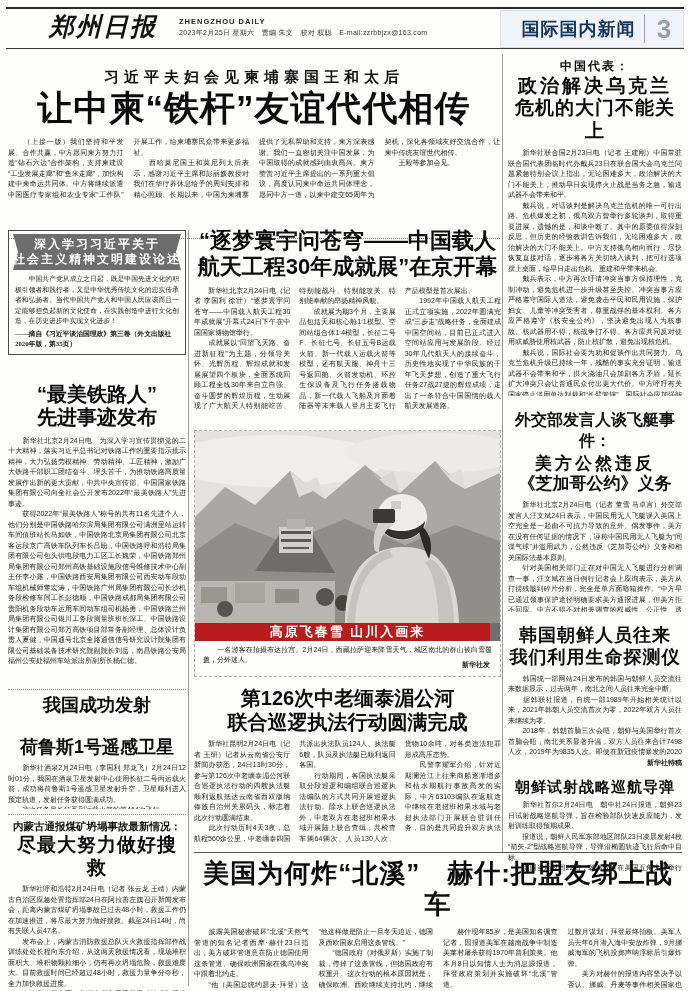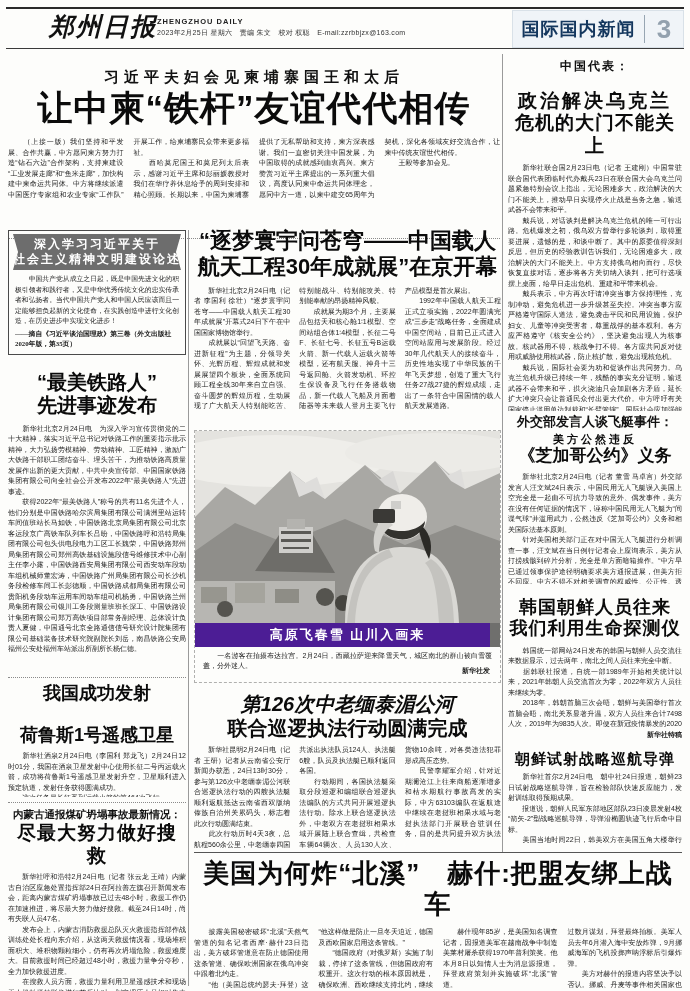--- a/index.html
+++ b/index.html
@@ -4,25 +4,25 @@
 <style>
   html,body{margin:0;padding:0;background:#ffffff;}
   .page{position:relative;width:690px;height:991px;background:#fdfdfb;overflow:hidden;
         font-family:"Liberation Sans","DejaVu Sans",sans-serif;color:#1c1c1c;}
   
   .mast-toprule{position:absolute;left:6px;top:7px;width:678px;height:0;border-top:2px solid #2a2a2a;}
   .mast-botrule{position:absolute;left:6px;top:48px;width:678px;height:0;border-top:1px solid #3a3a3a;}
   .masthead{position:absolute;left:8px;top:14px;width:500px;display:flex;align-items:flex-end;}
   .logo{font-family:"DejaVu Serif","Liberation Serif",serif;font-weight:bold;font-style:italic;
         font-size:25px;letter-spacing:2px;color:#111;line-height:1;margin-left:41px;}
-  .mast-info{margin-left:0;padding-bottom:1px;}
+  .mast-info{margin-left:22px;padding-bottom:1px;}
   .mast-en{font-size:7.5px;font-weight:bold;letter-spacing:1px;color:#222;}
   .mast-date{font-size:7px;color:#333;margin-top:2px;letter-spacing:.3px;}
   .page-box{position:absolute;right:6px;top:10px;width:170px;height:36px;display:flex;align-items:stretch;
-            background:#f0f4f8;border:1px solid #d9e1e8;}
+            background:#f0f4f8;border:1px solid #d9e1e8;padding-left:12px;}
   .sec-label{flex:1;display:flex;align-items:center;justify-content:center;
              font-size:18px;font-weight:bold;color:#14375e;letter-spacing:1px;}
   .sec-div{width:1px;background:#97a5b2;margin:4px 0;}
   .sec-num{width:38px;display:flex;align-items:center;justify-content:center;
            font-size:26px;color:#93a1ae;font-weight:bold;}
   
   .body-text{font-size:7px;line-height:1.5;text-align:justify;white-space:pre-line;
              color:#222;overflow:hidden;}
   .cols-3{column-count:3;column-gap:9px;}
   .cols-4{column-count:4;column-gap:10px;}
@@ -43,46 +43,46 @@
   
   .study-box{border:1px solid #4a4a4a;padding:4px 6px 5px 6px;position:relative;}
   .ribbon{background:#6d6d6d;color:#fff;text-align:center;font-weight:bold;font-size:12px;
           line-height:1.25;padding:3px 0;margin:-1px -2px 4px -2px;
           clip-path:polygon(0 0,100% 0,97% 50%,100% 100%,0 100%,3% 50%);letter-spacing:2px;}
   .study-body{font-family:"Liberation Serif","DejaVu Serif",serif;font-size:6.8px;line-height:1.55;
               text-align:justify;white-space:pre-line;color:#222;}
   .study-attr{font-family:"Liberation Serif","DejaVu Serif",serif;font-size:6.8px;font-weight:bold;
               margin-top:2px;color:#222;}
   
-  .railway-hl{font-size:20px;margin-top:16px;}
+  .railway-hl{font-size:20px;margin-top:28px;}
   .railway-body{margin-top:6px;height:248px;}
   .sat-hl{font-size:18px;margin-top:4px;}
   .sat-body{margin-top:5px;height:46px;}
   .coal-kicker{font-size:10.5px;margin-top:4px;}
   .coal-hl{font-size:19px;letter-spacing:1px;}
   .coal-body{margin-top:5px;height:194px;}
   
   .expo-hl{font-size:22px;}
   .expo-body{margin-top:6px;height:136px;}
   .photo-frame{margin-top:8px;border:1px dashed #b0b0ae;}
   .photo-wrap{position:relative;height:192px;background:#d8d7d3;overflow:hidden;}
-  .photo-bar{position:relative;height:24px;background:#4c1d95;color:#fff;font-weight:bold;
+  .photo-bar{position:relative;height:18px;background:#b91c1c;color:#fff;font-weight:bold;
              font-size:13px;letter-spacing:2px;display:flex;align-items:center;justify-content:center;}
   .photo-bar::after{content:"";position:absolute;right:0;top:0;width:10px;height:100%;background:#6f6f6d;}
   .photo-caption{position:relative;padding:4px 8px 5px 8px;font-size:7px;line-height:1.5;
                  text-align:justify;color:#222;min-height:26px;}
   .photo-credit{position:absolute;right:10px;bottom:5px;font-size:7px;font-weight:bold;}
-  .mekong-hl{font-size:20px;margin-top:10px;font-style:italic;}
+  .mekong-hl{font-size:20px;margin-top:10px;}
   .mekong-body{margin-top:5px;height:112px;}
   
   .ukr-kicker{font-size:12px;letter-spacing:2px;margin-top:4px;}
-  .ukr-hl{font-size:19px;letter-spacing:3px;margin-top:15px;}
+  .ukr-hl{font-size:19px;letter-spacing:3px;margin-top:0;}
   .ukr-body{margin-top:6px;height:248px;}
-  .air-kicker{font-size:13px;margin-top:2px;}
-  .air-hl{font-size:11px;letter-spacing:3px;margin-top:2px;}
+  .air-kicker{font-size:16px;margin-top:14px;}
+  .air-hl{font-size:17px;letter-spacing:3px;margin-top:2px;}
   .air-body{margin-top:6px;height:112px;}
   .kor-hl{font-size:18px;letter-spacing:1px;margin-top:13px;}
   .kor-body{margin-top:6px;height:84px;}
   .mis-hl{font-size:15px;letter-spacing:1px;margin-top:10px;}
   .mis-body{margin-top:5px;height:72px;}
   
   .bottom-rule{position:absolute;left:194px;top:852px;width:488px;height:0;border-top:1px solid #555;}
   .nord{position:absolute;left:194px;top:858px;width:488px;}
   .nord-hl{font-size:26px;letter-spacing:1px;}
   .nord-body{margin-top:8px;height:92px;}

